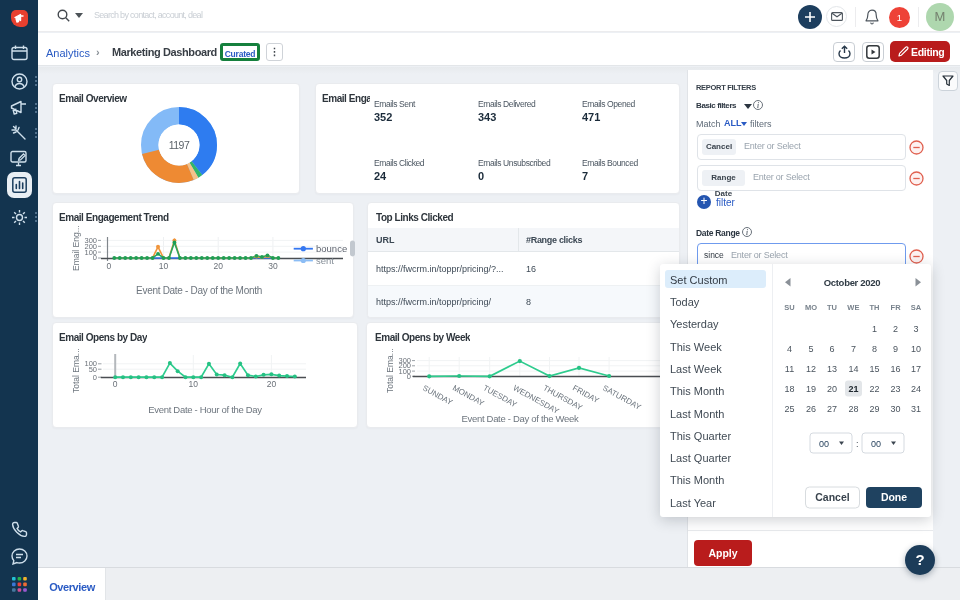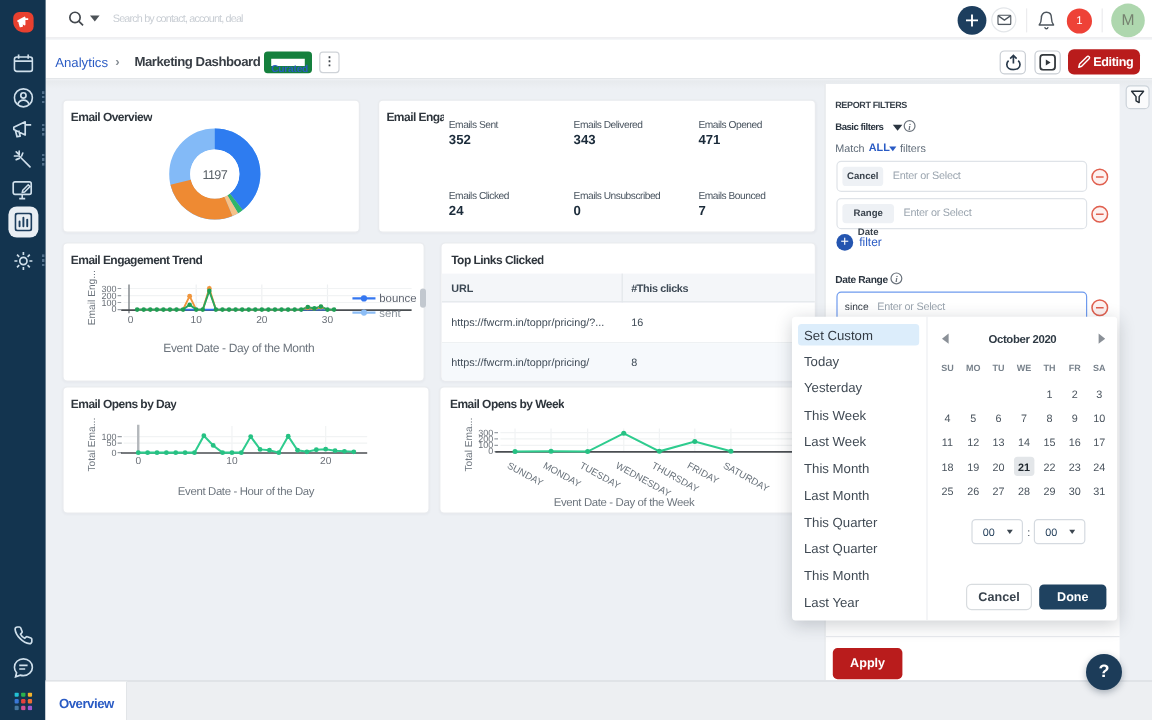--- a/index.html
+++ b/index.html
@@ -100,21 +100,21 @@
     <path d="M7 1.2 C4.2 1.2 2.8 3.4 2.8 6 C2.8 9.5 1.8 10.8 1 11.8 H13 C12.2 10.8 11.2 9.5 11.2 6 C11.2 3.4 9.8 1.2 7 1.2 Z" fill="none" stroke="#4e565e" stroke-width="1.2" stroke-linejoin="round"></path>
     <path d="M5.6 13.6 C5.9 14.5 6.4 15 7 15 C7.6 15 8.1 14.5 8.4 13.6" fill="none" stroke="#4e565e" stroke-width="1.2"></path>
   </svg>
 <div class="abs" style="left:889px;top:7px;width:21px;height:21px;border-radius:50%;background:#ee4237;color:#fff;font-size:9.5px;text-align:center;line-height:21px">1</div>
 <div class="abs" style="left:918px;top:7px;width:1px;height:20px;background:#ececee"></div>
 <div class="abs" style="left:926px;top:3px;width:28px;height:28px;border-radius:50%;background:#aed7ae;color:#75816f;font-size:13px;text-align:center;line-height:28px">M</div>
 
 <div class="abs" style="left:46px;top:47px;font-size:11px;color:#2a5bc4">Analytics</div>
 <div class="abs" style="left:96px;top:46px;font-size:11px;color:#888f96;font-weight:bold">›</div>
 <div class="abs" style="left:112px;top:46px;font-size:11px;letter-spacing:-.4px;color:#383e45;font-weight:bold">Marketing Dashboard</div>
-<div class="abs" style="left:220px;top:43px;width:40px;height:18px;border:6px solid #15803d;border-radius:3px;color:#2a5bc4;font-size:8.5px;letter-spacing:-.2px;font-weight:bold;text-align:center;line-height:17px">Curated</div>
+<div class="abs" style="left:220px;top:43px;width:40px;height:18px;border:3px solid #15803d;border-radius:3px;color:#2a5bc4;font-size:8.5px;letter-spacing:-.2px;font-weight:bold;text-align:center;line-height:17px">Curated</div>
 <div class="abs" style="left:266px;top:43px;width:17px;height:18px;border:1px solid #cfd3d8;border-radius:3px;color:#41474d;font-size:10px;font-weight:bold;text-align:center;line-height:16px">⋮</div>
 <div class="abs" style="left:833px;top:42px;width:22px;height:20px;border:1px solid #c9ced4;border-radius:4px;background:#fff"></div>
 <svg class="abs" style="left:838px;top:45px" width="13" height="14" viewBox="0 0 13 14">
     <path d="M6.5 1.5 V8 M3.8 3.8 L6.5 1.2 L9.2 3.8" fill="none" stroke="#28394b" stroke-width="1.4"></path>
     <path d="M2.5 5.5 C1.4 6.5 1 7.5 1 8.7 C1 11.4 3.5 13 6.5 13 C9.5 13 12 11.4 12 8.7 C12 7.5 11.6 6.5 10.5 5.5" fill="none" stroke="#28394b" stroke-width="1.4"></path>
   </svg>
 <div class="abs" style="left:862px;top:42px;width:22px;height:20px;border:1px solid #c9ced4;border-radius:4px;background:#fff"></div>
 <svg class="abs" style="left:866px;top:45px" width="14" height="14" viewBox="0 0 14 14">
     <rect x="0.8" y="0.8" width="12.4" height="12.4" rx="2.5" fill="none" stroke="#33383c" stroke-width="1.5"></rect>
     <path d="M5.5 4.5 L9.5 7 L5.5 9.5 Z" fill="#33383c"></path>
@@ -227,21 +227,21 @@
       <circle cx="250.3" cy="61.5" r="2.6" fill="#8cbdf5"></circle>
 <text x="263" y="64.8" font-family="Liberation Sans" font-size="9.5" fill="#868f98">sent</text>
 <rect x="297" y="41.4" width="5" height="16" rx="2.5" fill="#c2c8cf"></rect>
 </svg>
 </div>
 
 <div class="card" style="left:367px;top:202px;width:313px;height:116px;overflow:hidden">
 <div class="ctitle" style="left:8px">Top Links Clicked</div>
 <div class="abs" style="left:0;top:25px;width:313px;height:24px;background:#f4f6f9;border-bottom:1px solid #e3e7ea"></div>
 <div class="abs" style="left:8px;top:32px;font-size:9px;font-weight:bold;color:#3c4854">URL</div>
-<div class="abs" style="left:158px;top:32px;font-size:9px;font-weight:bold;letter-spacing:-.3px;color:#3c4854">#This clicks</div>
+<div class="abs" style="left:158px;top:32px;font-size:9px;font-weight:bold;letter-spacing:-.3px;color:#3c4854">#Range clicks</div>
 <div class="abs" style="left:150px;top:25px;width:1px;height:24px;background:#e3e7ea"></div>
 <div class="abs" style="left:0;top:49px;width:313px;height:34px;border-bottom:1px solid #eef1f3"></div>
 <div class="abs" style="left:8px;top:61px;font-size:9px;color:#3e4a56">https://fwcrm.in/toppr/pricing/?...</div>
 <div class="abs" style="left:158px;top:61px;font-size:9px;color:#3e4a56">16</div>
 <div class="abs" style="left:0;top:83px;width:313px;height:33px;background:#f6f9fc"></div>
 <div class="abs" style="left:8px;top:94px;font-size:9px;color:#3e4a56">https://fwcrm.in/toppr/pricing/</div>
 <div class="abs" style="left:158px;top:94px;font-size:9px;color:#3e4a56">8</div>
 </div>
 
 <div class="card" style="left:52px;top:322px;width:306px;height:106px">

